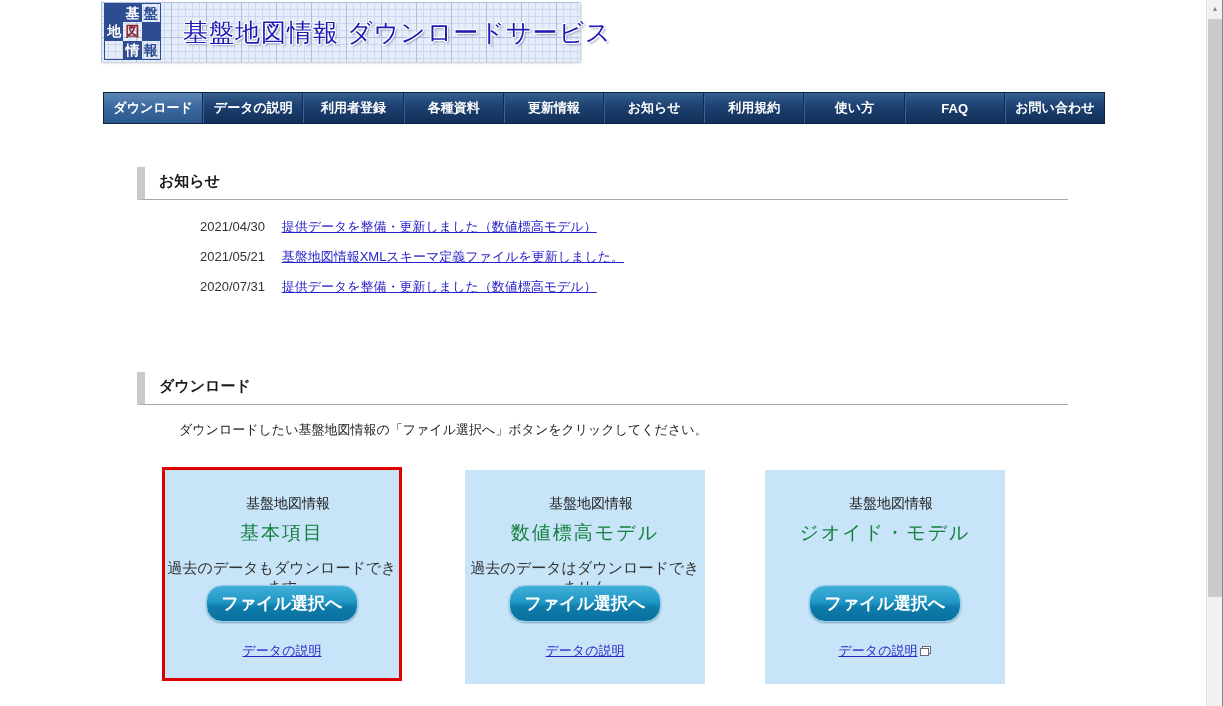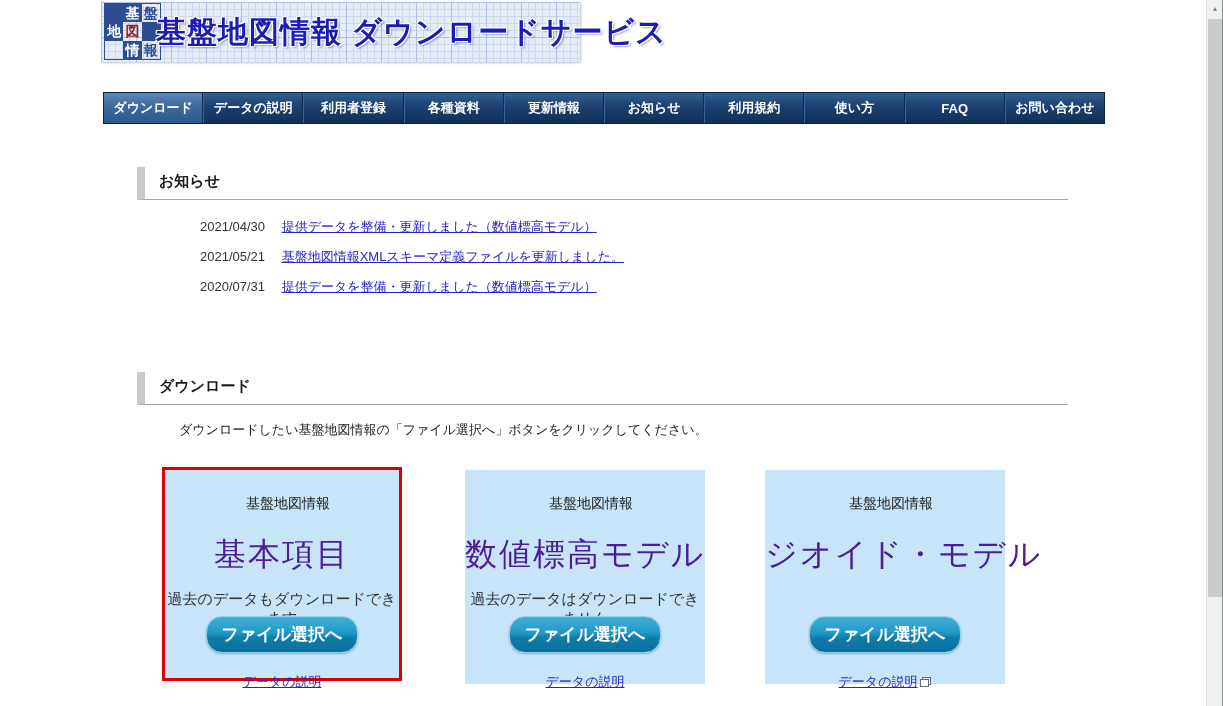--- a/index.html
+++ b/index.html
@@ -26,22 +26,22 @@
     position:absolute; left:3px; top:1px; width:57px; height:57px;
     display:grid; grid-template-columns:repeat(3,1fr); grid-template-rows:repeat(3,1fr);
     border:1px solid #2e4c92;
   }
   .lc { display:flex; align-items:center; justify-content:center;
         font-size:14px; font-weight:bold; line-height:1; }
   .lc.dark { background:#2e4c92; color:#fff; }
   .lc.light { background:transparent; color:#2e4c92; }
   .lc.red { color:#8c2631; }
   .banner-title {
-    position:absolute; left:55px; top:50%; transform:translateY(-50%);
-    font-size:30px; font-weight:bold; color:#1c1cb4; white-space:nowrap;
+    position:absolute; left:82px; top:50%; transform:translateY(-50%);
+    font-size:25px; font-weight:normal; color:#1c1cb4; white-space:nowrap;
     text-shadow:-1px -1px 0 #fff,1px -1px 0 #fff,-1px 1px 0 #fff,1px 1px 0 #fff,2px 2px 2px rgba(90,95,140,.55);
     letter-spacing:1px;
   }
 
   
   .header-links {
     position:absolute; top:65px; left:500px; width:600px;
     text-align:right; font-size:13px; white-space:nowrap;
   }
   .header-links a { margin-left:16px; text-decoration:underline; }
@@ -84,21 +84,21 @@
 
   
   .download-desc { position:absolute; left:179px; top:421px; font-size:13px; color:#222; }
 
   .card {
     position:absolute; top:470px; width:240px; height:214px;
     background:#c8e4f8; text-align:center;
   }
   .card.selected { left:162px; top:467px; border:3px solid #de0000; }
   .card-brand { padding-top:25px; font-size:14px; color:#222;padding-left:12px; }
-  .card-title { margin-top:20px; font-size:32px; color:#4c1d95; letter-spacing:2px; white-space:nowrap; }
+  .card-title { margin-top:7px; font-size:19px; color:#15803d; letter-spacing:2px; white-space:nowrap; }
   .card-note { margin-top:13px; font-size:15px; color:#333; height:14px; }
   .file-btn {
     margin-top:12px; width:152px; height:37px; border-radius:16px;
     background:linear-gradient(180deg,#41b0d9 0%,#2097c4 46%,#0f7cab 60%,#0a6f9e 100%);
     border:1px solid #8fd0e8; color:#fff; font-size:17px; font-weight:bold;
     font-family:inherit; cursor:pointer; box-shadow:0 1px 2px rgba(0,40,80,.35);
   }
   .card-link-row { margin-top:20px; font-size:13px; }
   .card-link-row a { text-decoration:underline; }
 

